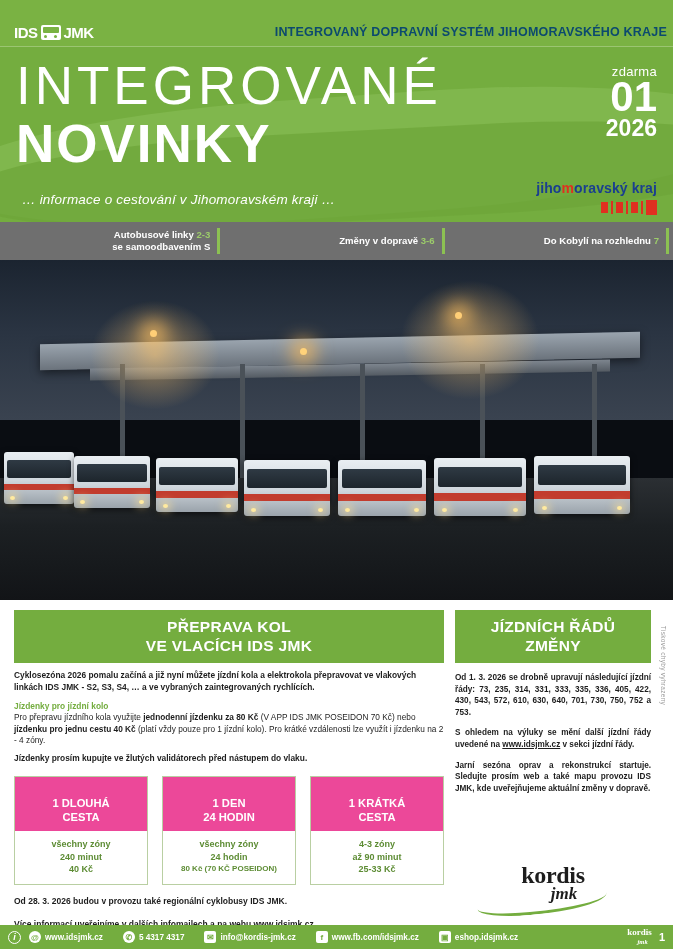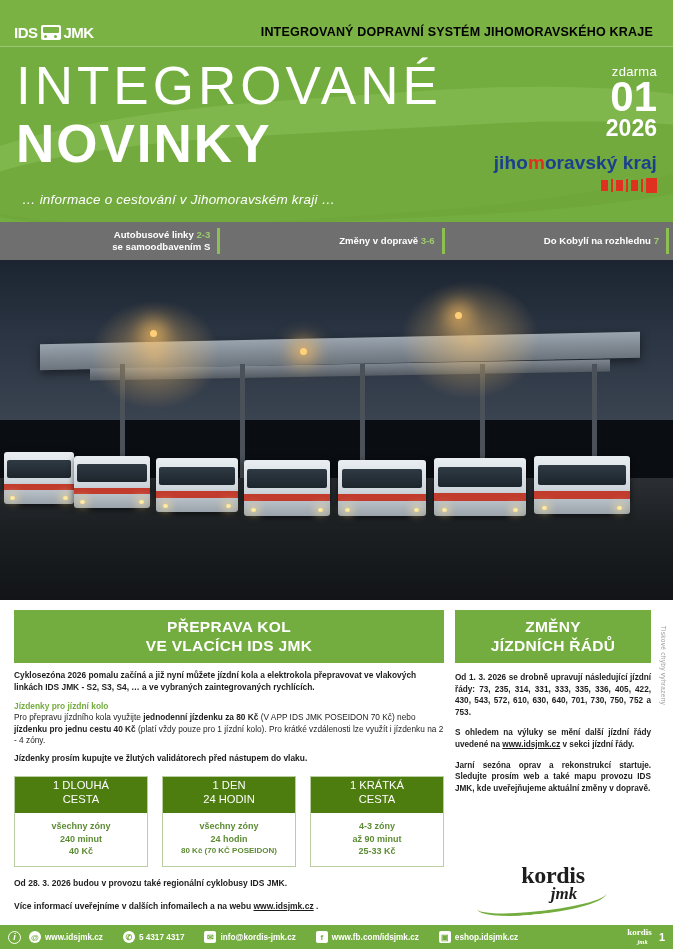--- a/index.html
+++ b/index.html
@@ -48,43 +48,43 @@
   .ids-logo .bus-badge:before{
     content:""; position:absolute; left:2px; top:2px; width:16px; height:6px;
     background:#7ab243; border-radius:1px;
   }
   .ids-logo .bus-badge:after{
     content:""; position:absolute; left:3px; bottom:2px; width:3px; height:3px;
     background:#7ab243; border-radius:50%;
     box-shadow: 10px 0 0 #7ab243;
   }
   .topbar-title {
-    position:absolute; right:20px; top:25px;
-    font-size:12.5px; font-weight:bold; color:#000000; letter-spacing:.2px;
+    position:absolute; right:6px; top:25px;
+    font-size:12.5px; font-weight:bold; color:#0c4a6e; letter-spacing:.2px;
   }
   .big-title {
     position:absolute; left:16px; top:60px;
     font-size:53px; line-height:52px; font-weight:300;
     color:#ffffff; letter-spacing:4px;
   }
   .big-title .l2 { font-weight:bold; letter-spacing:2px; display:block; margin-top:6px;}
   .tagline {
     position:absolute; left:22px; top:192px;
     font-size:13.5px; font-style:italic; color:#ffffff; letter-spacing:.2px;
   }
   .issue-block {
     position:absolute; right:16px; top:64px; text-align:right; color:#fff;
   }
   .issue-free { font-size:13px; letter-spacing:.3px; }
   .issue-num { font-size:42px; font-weight:bold; line-height:40px; margin-top:-2px; }
   .issue-year { font-size:23px; font-weight:bold; line-height:22px; }
   .jmk-logo {
     position:absolute; right:16px; top:152px; text-align:right;
   }
-  .jmk-text { font-size:19px; font-weight:bold; color:#1a3f8f; letter-spacing:.1px; }
+  .jmk-text { font-size:14px; font-weight:bold; color:#1a3f8f; letter-spacing:.1px;margin-top:28px; }
   .jmk-text .m { color:#e03020; }
   .jmk-bars { margin-top:4px; display:flex; justify-content:flex-end; align-items:center; gap:3px;}
   .jmk-bars span { display:inline-block; background:#e03020; }
   .bb1{width:7px;height:11px;} .bsep{width:2px;height:13px;background:#e03020;}
   .bb2{width:7px;height:11px;} .bb3{width:7px;height:11px;} .bb4{width:11px;height:15px;}
 
   
   .navstrip {
     position:absolute; left:0; top:222px; width:673px; height:38px;
     background:#6f6f6f; display:flex;
@@ -141,22 +141,22 @@
     font-size:15.5px; line-height:19px; padding:7px 10px 8px; letter-spacing:.3px;
   }
   .body-p { font-size:8.4px; line-height:11.6px; color:#1d1d1d; margin-top:7px; font-weight:bold;}
   .green-lbl { color:#74ad3f; font-weight:bold; font-size:8.4px; margin-top:8px;}
   .jp { font-size:8.3px; line-height:11.4px; color:#1d1d1d; margin-top:1px;}
   .jp b { font-weight:bold; }
 
   .tickets { display:flex; gap:14px; margin-top:11px; }
   .ticket { flex:1; border:1px solid #b9cfa2; background:#fff; }
   .ticket .t-head {
-    background:#4d7c0f; color:#fff; font-weight:normal; font-size:11.2px;
-    text-align:center; padding:2px 2px 7px; line-height:13.5px;
+    background:#ec4899; color:#fff; font-weight:bold; font-size:11.2px;
+    text-align:center; padding:20px 2px 7px; line-height:13.5px;
   }
   .ticket .t-body {
     color:#5d8c34; font-weight:bold; font-size:9px; line-height:12.6px;
     text-align:center; padding:7px 2px 8px;
   }
   .ticket .t-body .px { font-size:8px; }
   .foot-note { font-size:8.5px; font-weight:bold; color:#1d1d1d; margin-top:10px; line-height:13px;}
   .foot-note a { color:#1d1d1d; text-decoration:underline; }
 
   .rp { font-size:8.2px; line-height:11.6px; color:#1d1d1d; text-align:justify;
@@ -381,22 +381,22 @@
           </div>
         </div>
       </div>
 
       <div class="foot-note">Od 28. 3. 2026 budou v provozu také regionální cyklobusy IDS JMK.</div>
       <div class="foot-note"><span>Více informací uveřejníme v dalších infomailech a na webu </span><a href="#">www.idsjmk.cz</a><span> .</span></div>
     </div>
 
     <div class="col-right">
       <div class="sec-head">
+        <div>JÍZDNÍCH ŘÁDŮ</div>
         <div>ZMĚNY</div>
-        <div>JÍZDNÍCH ŘÁDŮ</div>
       </div>
 
       <div class="rp">Od 1. 3. 2026 se drobně upravují následující jízdní řády: 73, 235, 314, 331, 333, 335, 336, 405, 422, 430, 543, 572, 610, 630, 640, 701, 730, 750, 752 a 753.</div>
       <div class="rp"><span>S ohledem na výluky se mění další jízdní řády uvedené na </span><a href="#">www.idsjmk.cz</a><span> v sekci jízdní řády.</span></div>
       <div class="rp">Jarní sezóna oprav a rekonstrukcí startuje. Sledujte prosím web a také mapu provozu IDS JMK, kde uveřejňujeme aktuální změny v dopravě.</div>
 
       <div class="kordis">
         <div class="k1">kordis</div>
         <div class="k2">jmk</div>
         <div class="swoop"></div>

